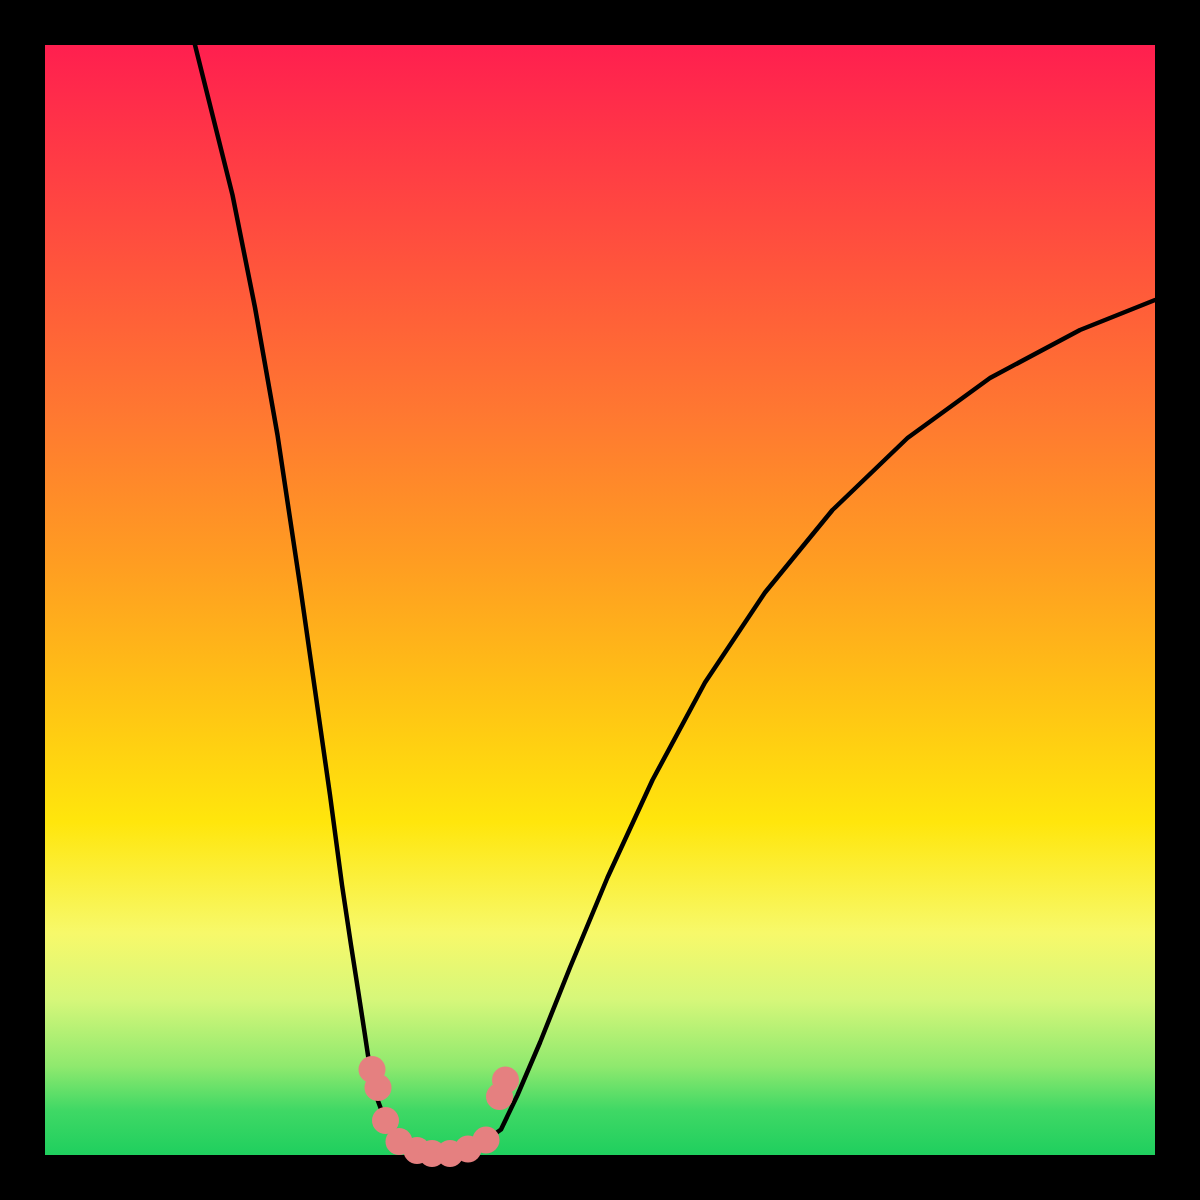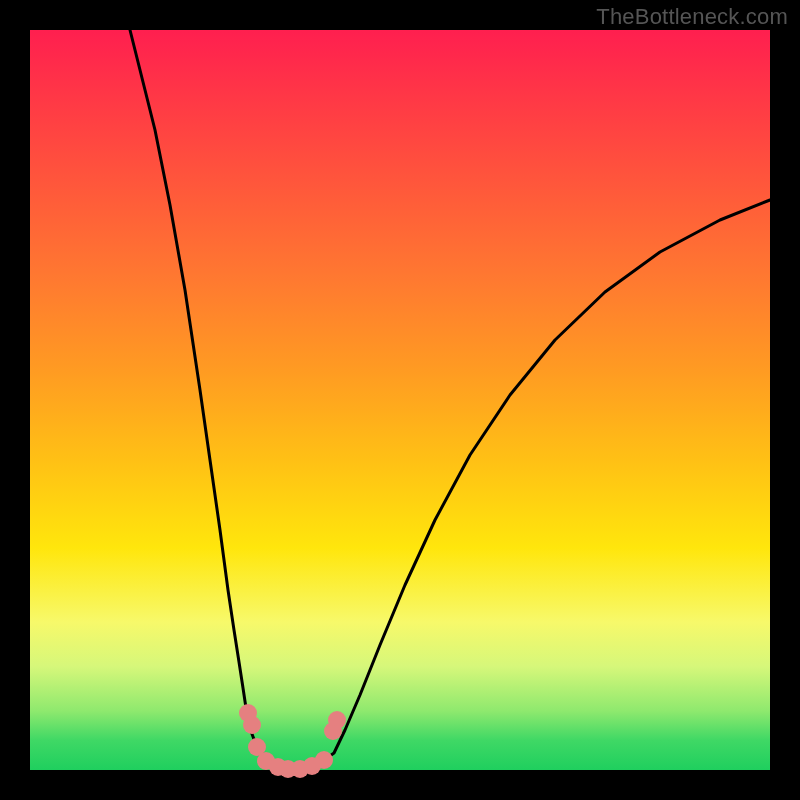--- a/index.html
+++ b/index.html
@@ -57,21 +57,20 @@
     overflow: visible;
   }
   .markers circle {
     fill: #e58080;
   }
 </style>
 </head>
 <body>
 
 <div class="outer">
-  <div class="watermark">TheBottleneck.com</div>
   <div class="plot">
     <svg class="curve" viewBox="0 0 740 740">
       <path id="curve-path" fill="none" stroke="#000" stroke-width="3" stroke-linecap="round" stroke-linejoin="round" d="M100 0 L110 40 L125 100 L140 175 L155 260 L170 360 L180 430 L190 500 L198 560 L204 600 L209 632 L213 658 L216 678 L219 692 L222 704 L225 712 L228 718 L231 722 L231 722 L240 732 L250 738 L262 740 L275 738 L290 733 L304 723 L304 723 L315 700 L330 665 L350 615 L375 555 L405 490 L440 425 L480 365 L525 310 L575 262 L630 222 L690 190 L740 170"></path>
       <g class="markers" id="marker-group">
           <circle cx="218" cy="683" r="9"></circle>
           <circle cx="222" cy="695" r="9"></circle>
           <circle cx="227" cy="717" r="9"></circle>
           <circle cx="236" cy="731" r="9"></circle>
           <circle cx="248" cy="737" r="9"></circle>
           <circle cx="258" cy="739" r="9"></circle>

